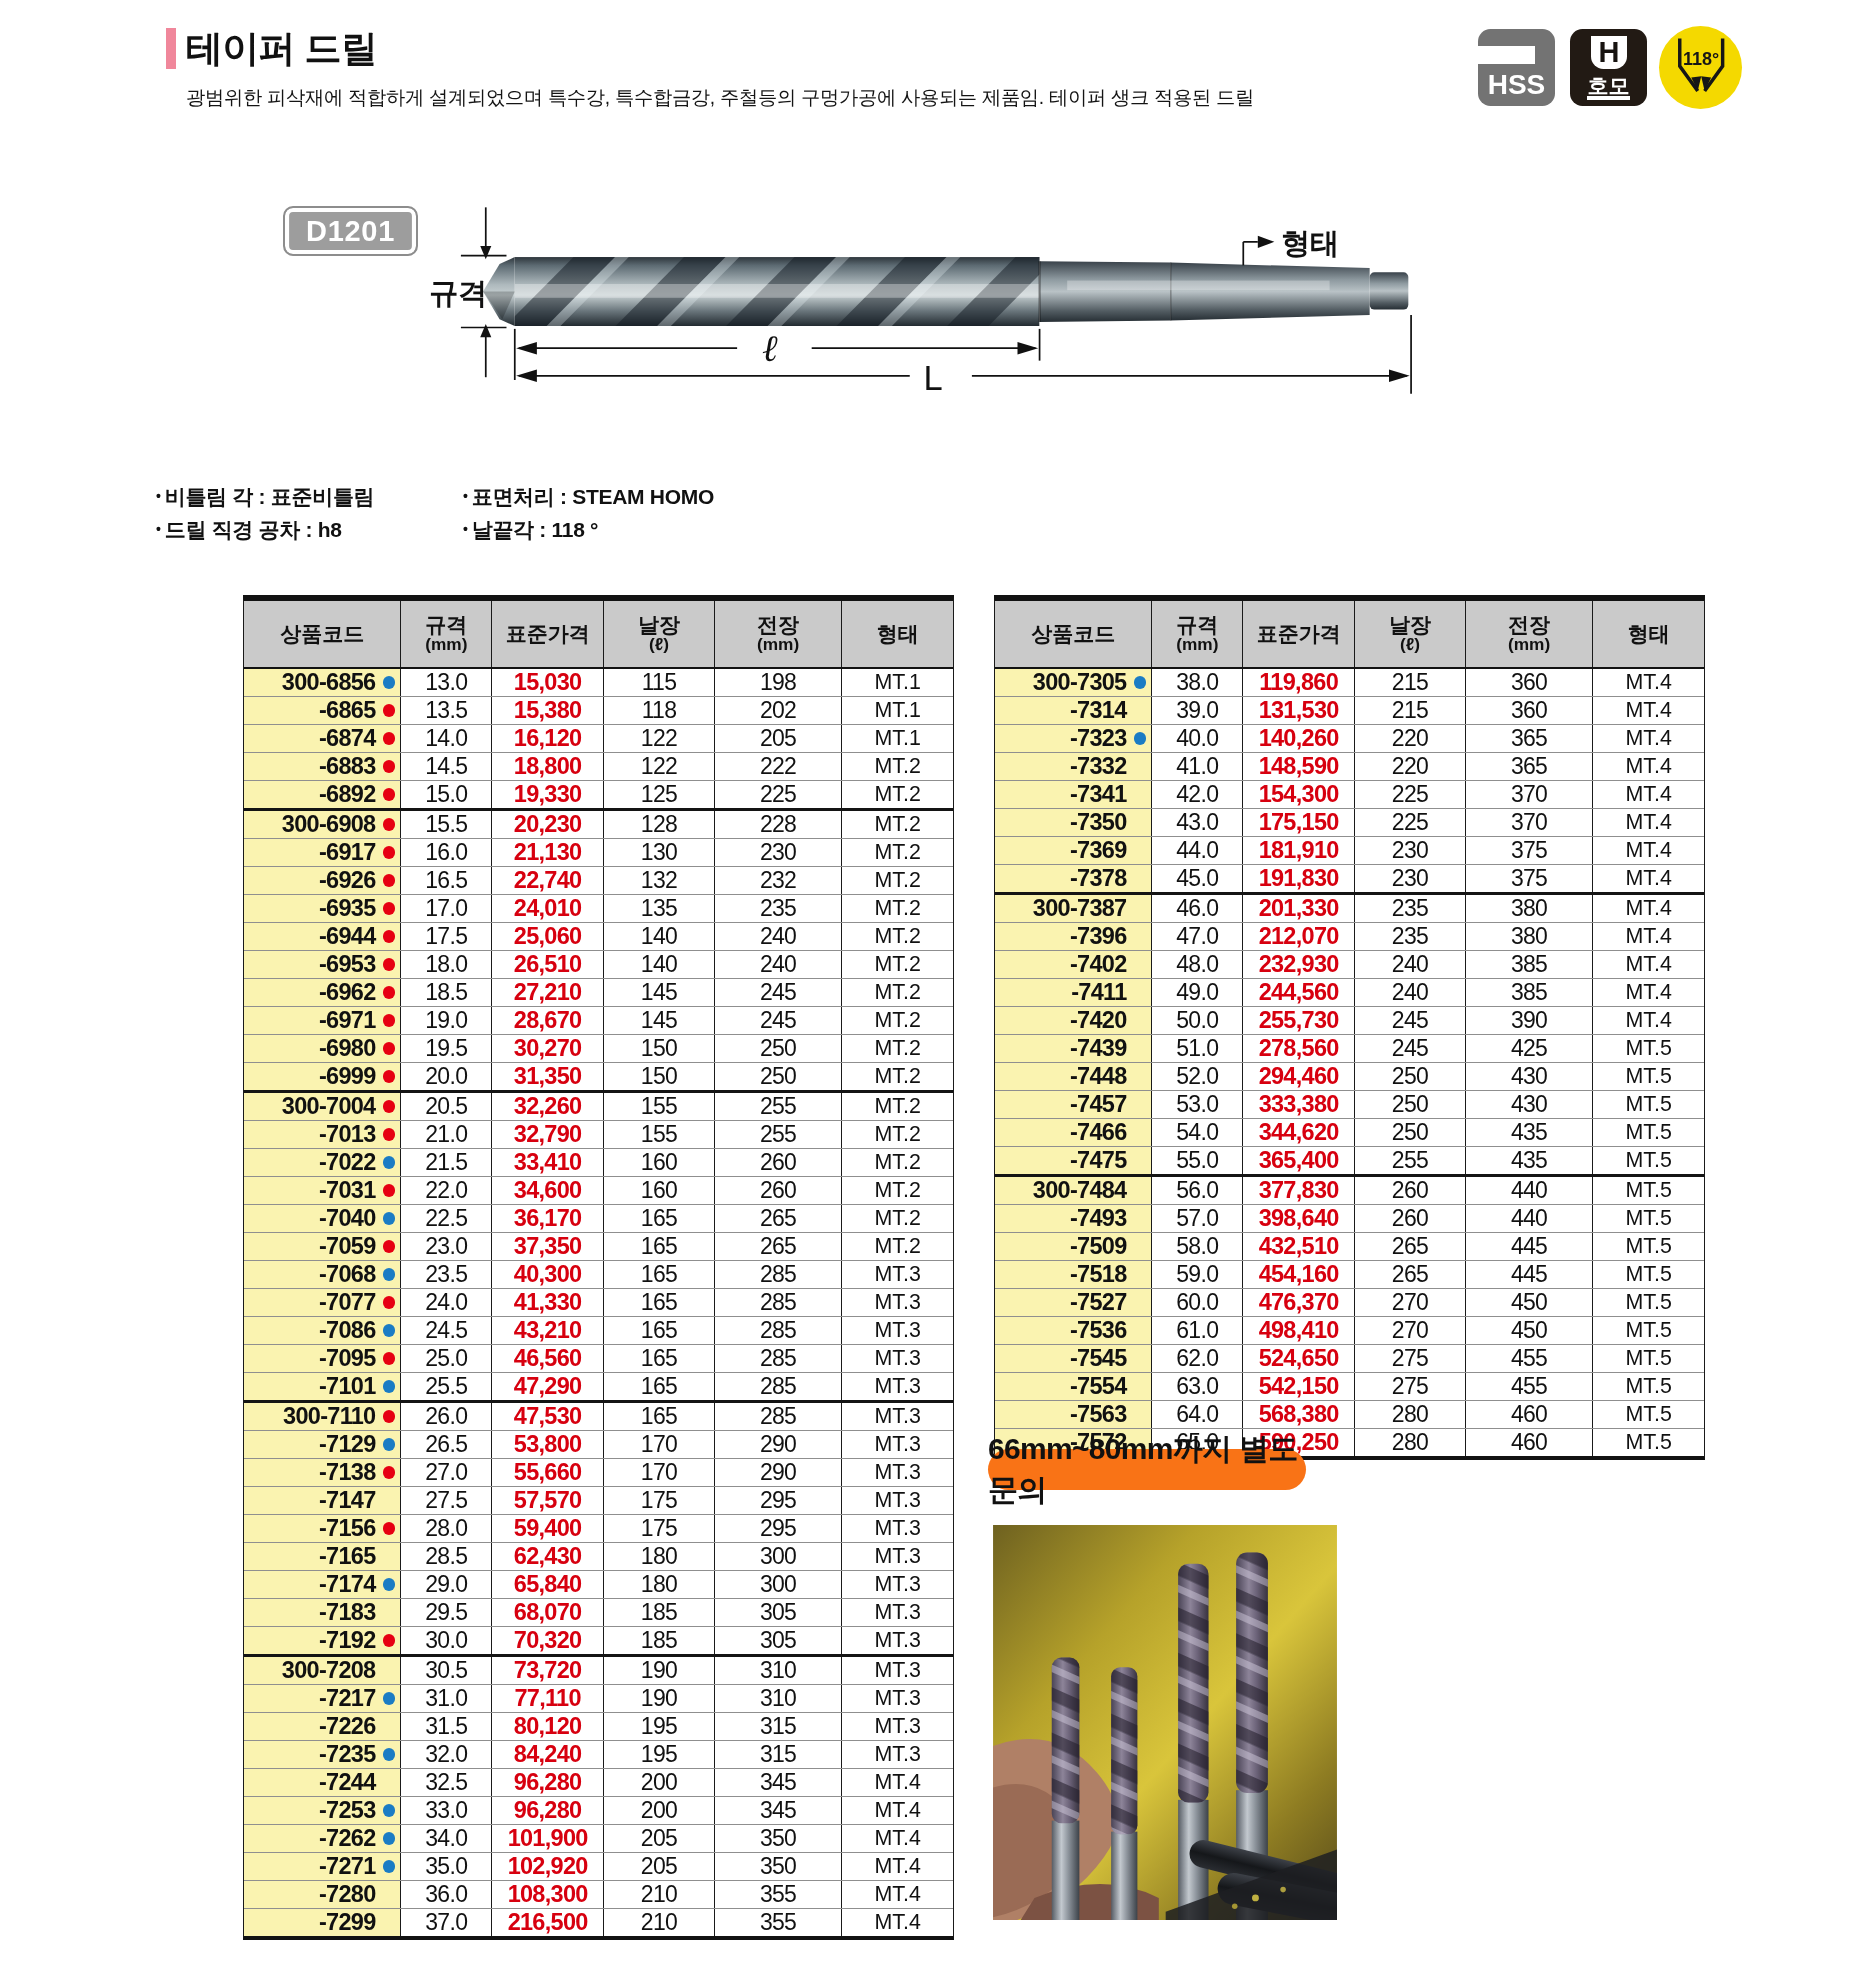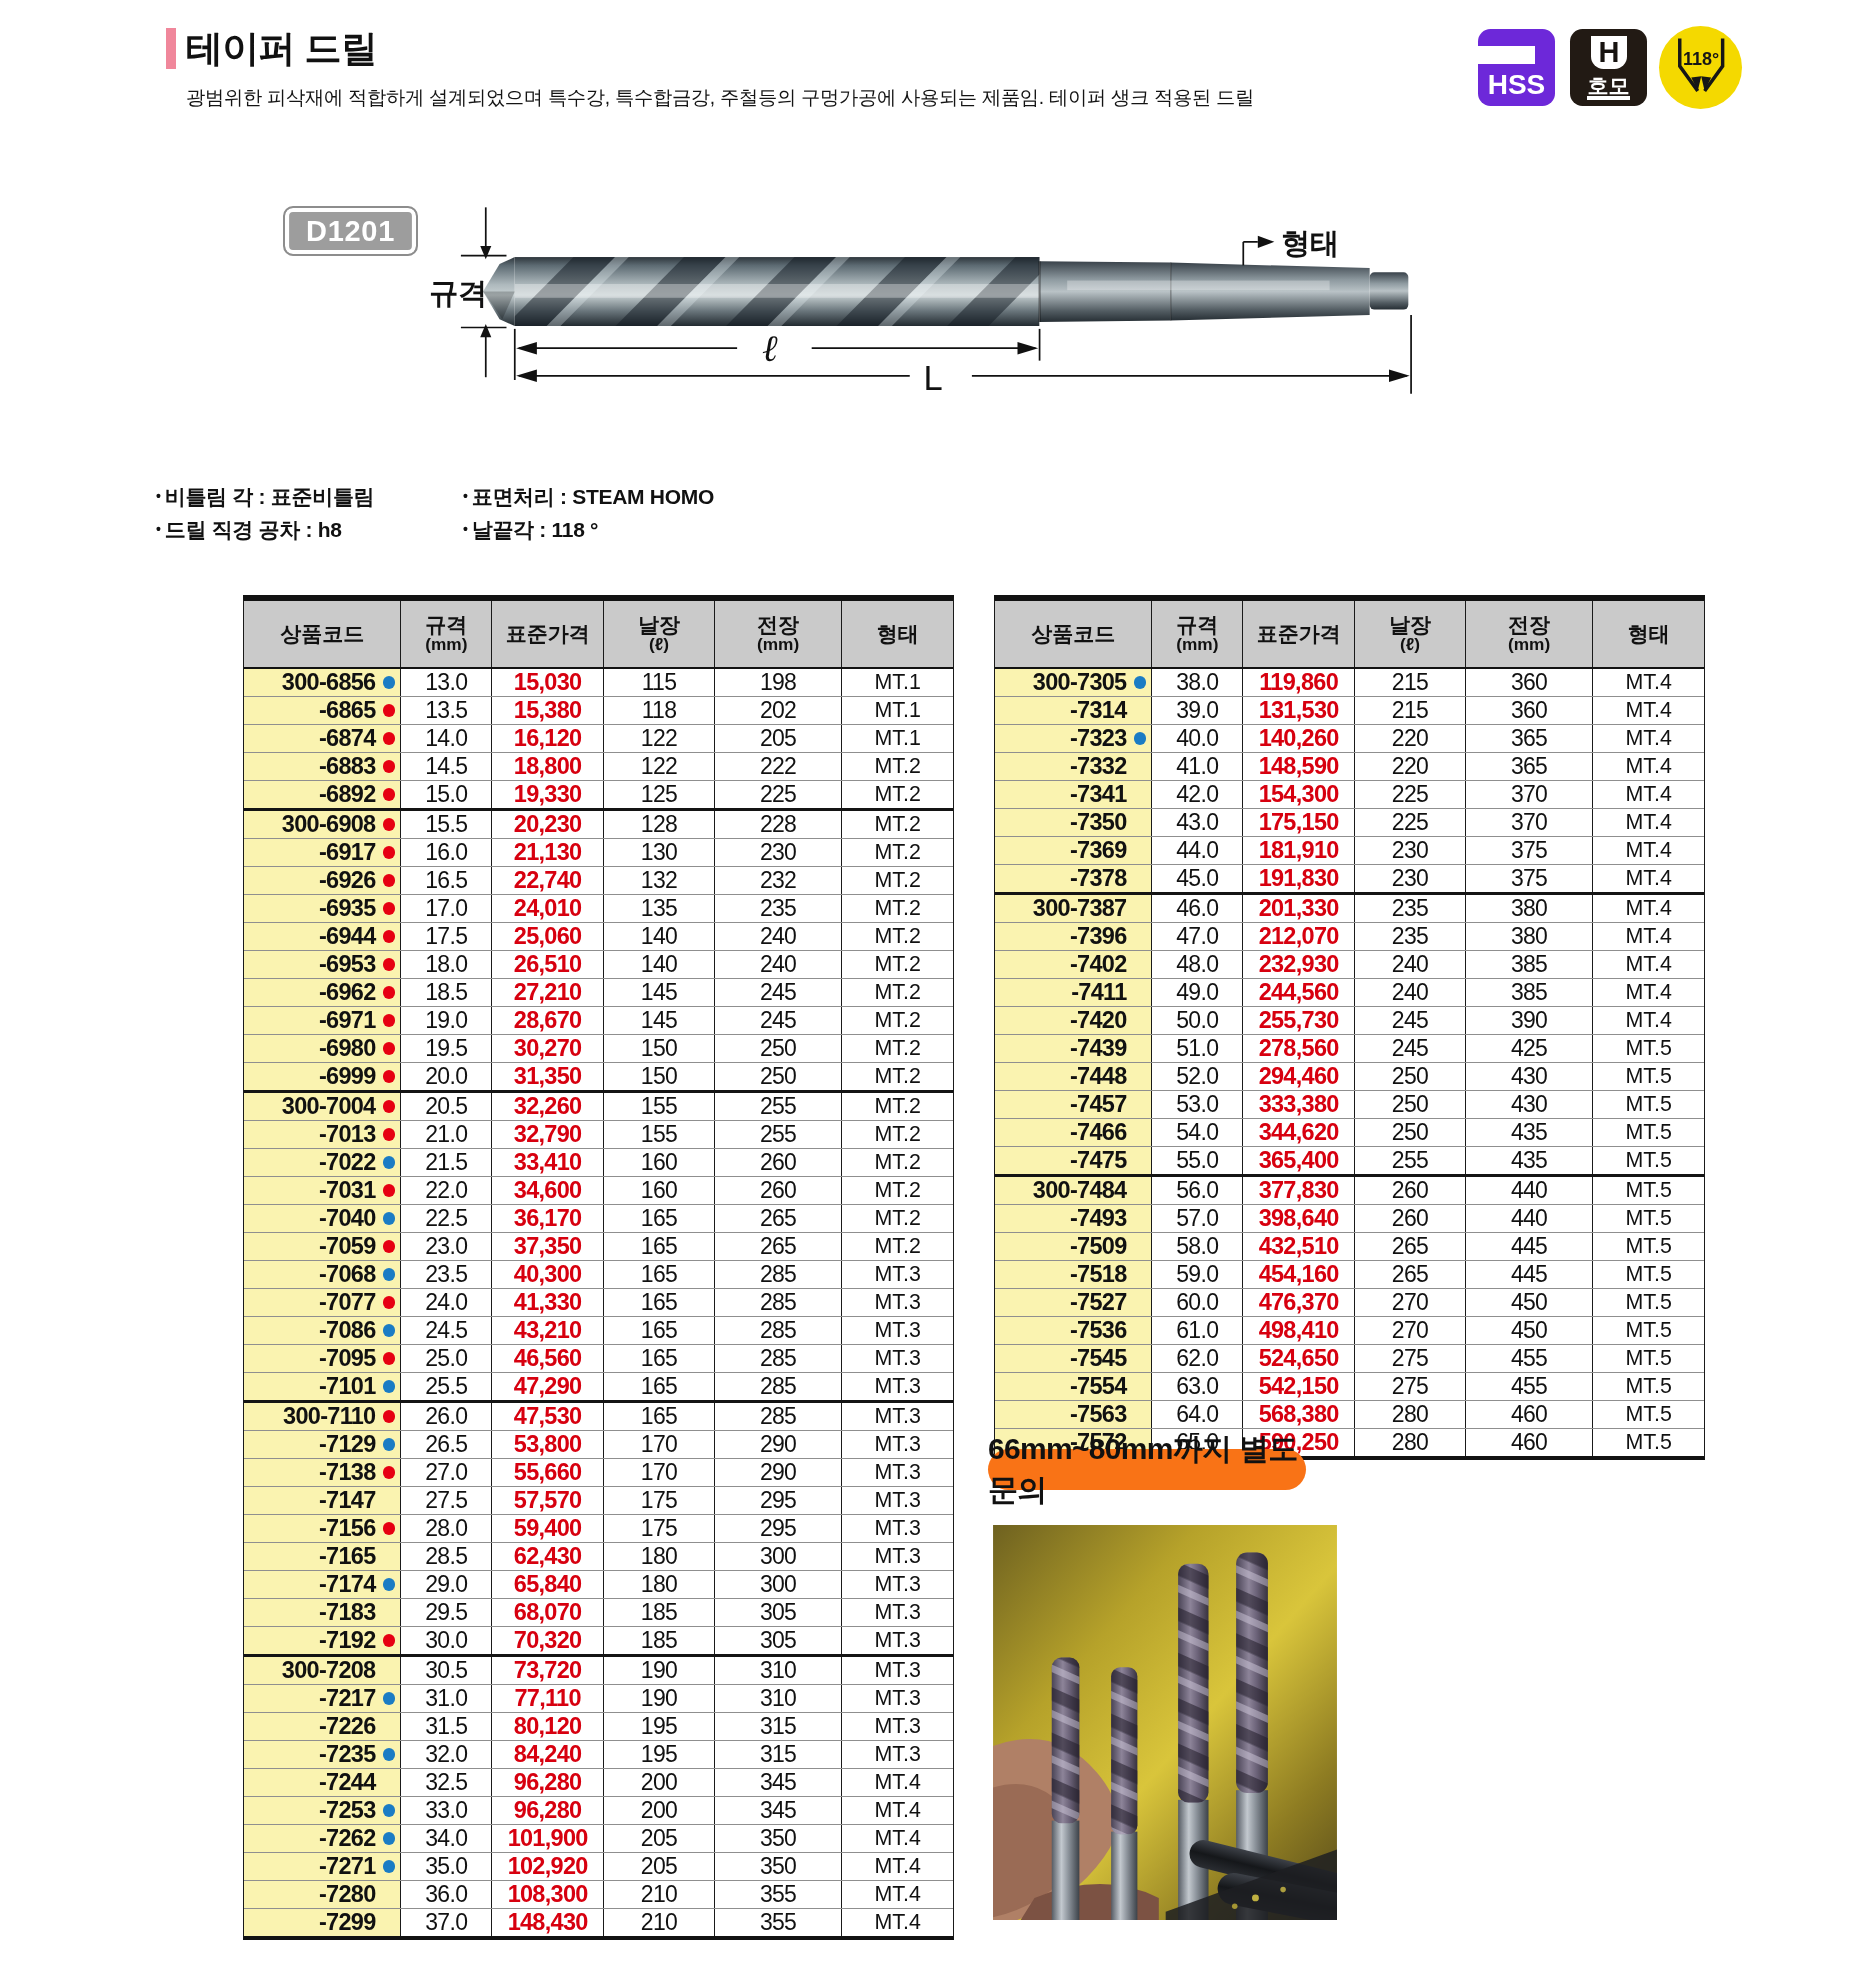--- a/index.html
+++ b/index.html
@@ -8,21 +8,21 @@
 
   
   .title-accent{position:absolute;left:126px;top:28px;width:10.4px;height:41px;background:#f0879b;}
   .title-row{position:absolute;left:146px;top:23.5px;display:flex;align-items:baseline;gap:11px;white-space:nowrap;}
   .t-ko{font-size:37px;font-weight:700;letter-spacing:-0.7px;}
   .t-en{font-size:31px;font-weight:700;letter-spacing:-0.7px;}
   .subtitle{position:absolute;left:146px;top:84px;font-size:19.3px;color:#141414;white-space:nowrap;letter-spacing:-0.3px;}
 
   
   .badge{position:absolute;top:29px;width:77px;height:77px;border-radius:12.4px;}
-  .icon-hss{left:1438px;background:#6d28d9;overflow:hidden;}
+  .icon-hss{left:1438px;background:#737373;overflow:hidden;}
   .hss-notch{position:absolute;left:0;top:16.6px;width:57px;height:18px;background:#fff;}
   .hss-label{position:absolute;left:0;right:0;bottom:5.5px;text-align:center;color:#fff;font-weight:700;font-size:28px;letter-spacing:0;}
   .icon-homo{left:1530px;background:#221a14;overflow:hidden;}
   .homo-h{position:absolute;left:21px;top:7px;width:36px;height:33px;background:#fff;border-radius:0 0 12.4px 12.4px;
           display:flex;align-items:center;justify-content:center;font-size:29px;font-weight:700;color:#171310;}
   .homo-ko{position:absolute;left:0;right:0;top:43px;text-align:center;color:#fff;font-weight:700;font-size:21px;}
   .homo-underline{position:absolute;left:16.6px;right:16.6px;bottom:6.2px;height:3.5px;background:#fff;}
   .icon-angle{left:1619px;top:26px;width:83px;height:83px;border-radius:50%;background:#f4d900;}
   .icon-angle svg{position:absolute;left:0;top:0;}
 
@@ -704,21 +704,21 @@
     <div class="c w-flute">210</div>
     <div class="c w-total">355</div>
     <div class="c type w-type">MT.4</div>
   </div>
         <div class="t-row">
     <div class="c code w-code">
       <span class="code-text">-7299</span>
       <span class="dot dot-none"></span>
     </div>
     <div class="c w-size">37.0</div>
-    <div class="c price w-price">148,430</div>
+    <div class="c price w-price">216,500</div>
     <div class="c w-flute">210</div>
     <div class="c w-total">355</div>
     <div class="c type w-type">MT.4</div>
   </div>
       </div>
   </div>
 
   <div class="ptable right">
     <div class="t-head">
       <div class="hc w-code">

